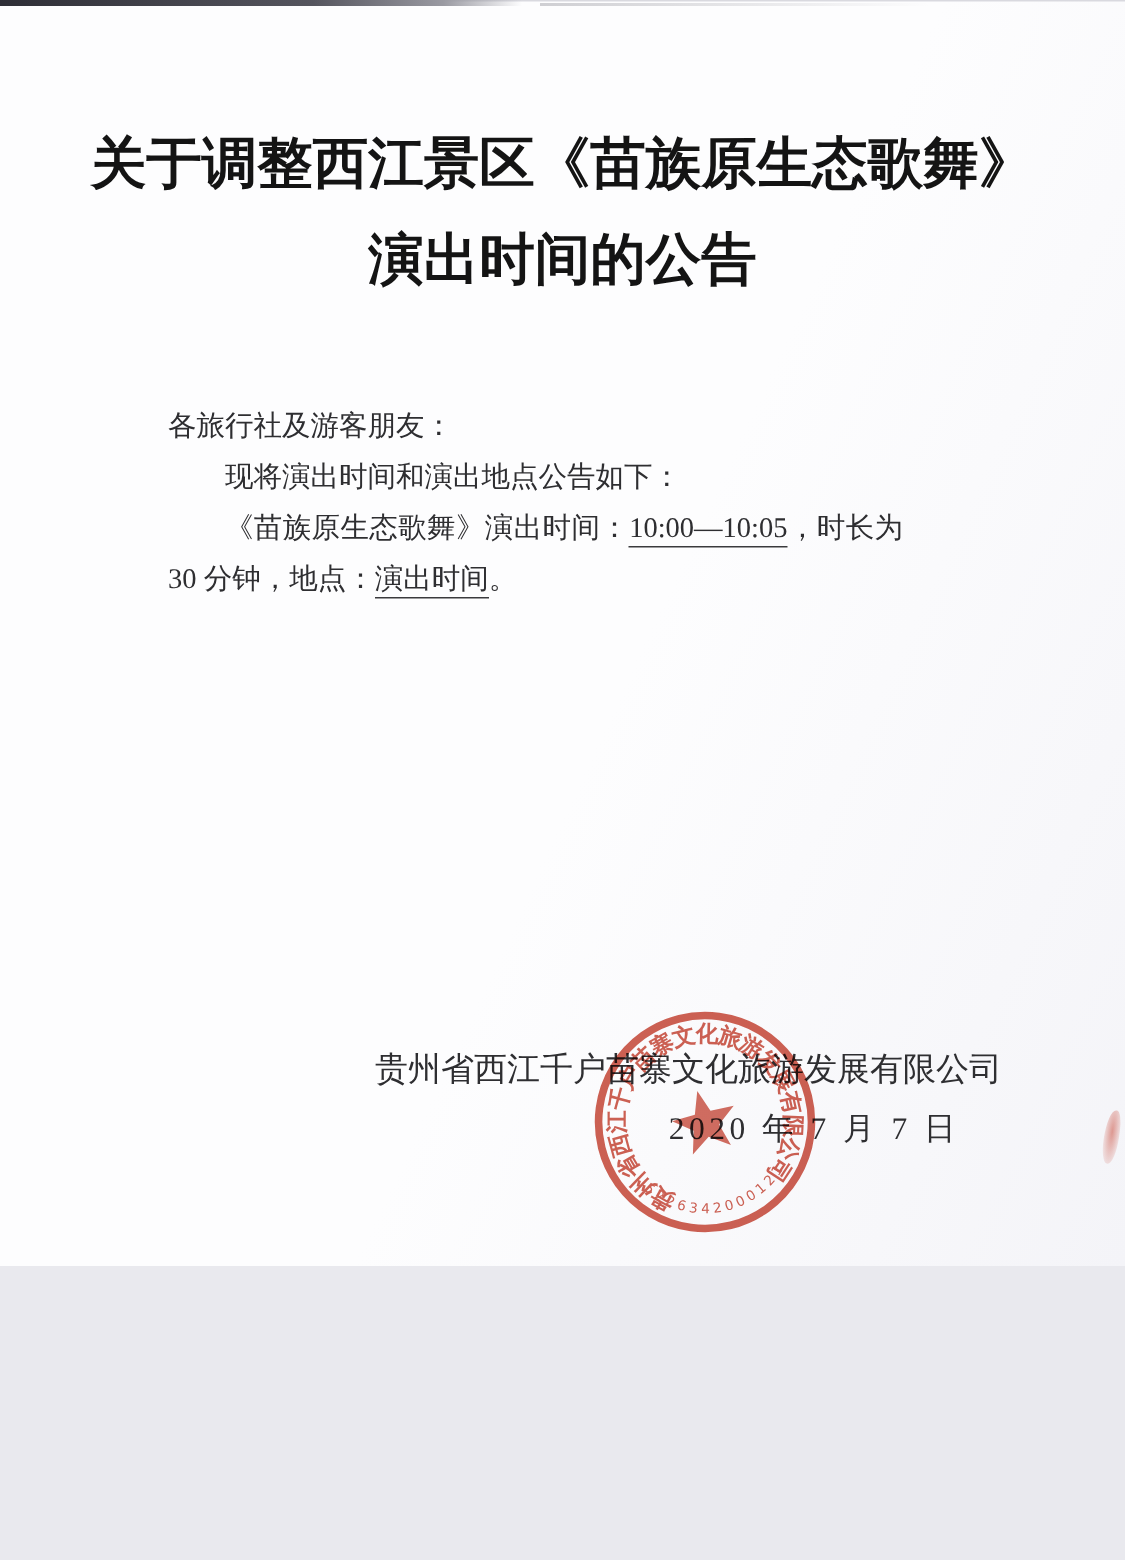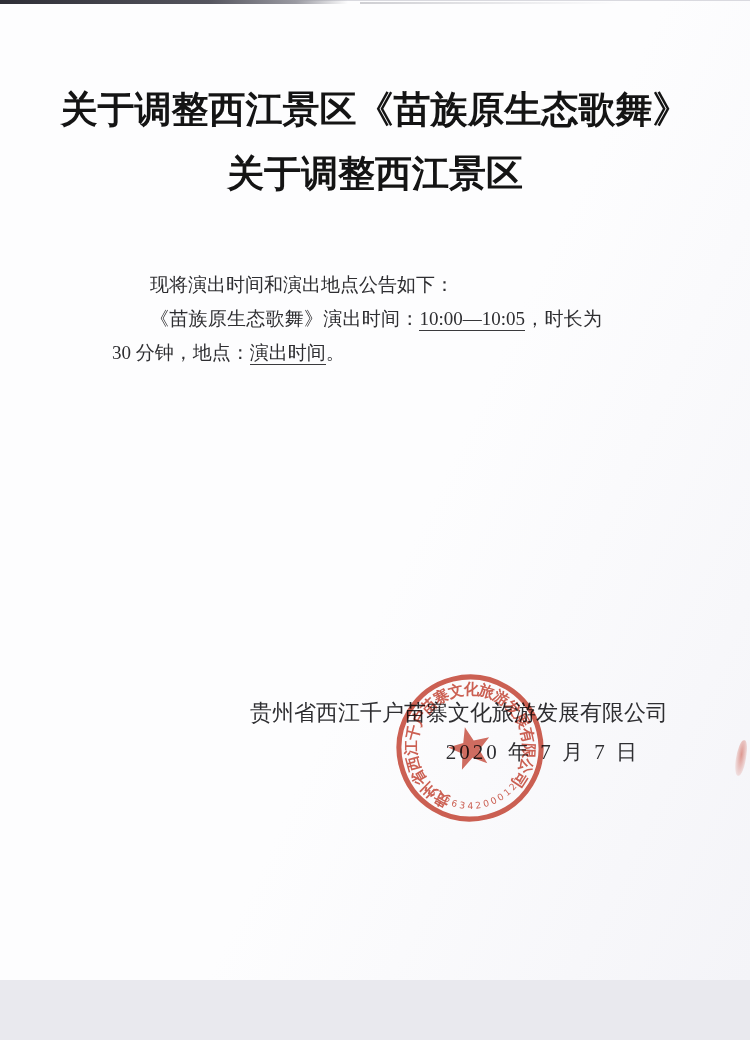--- a/index.html
+++ b/index.html
@@ -3,21 +3,21 @@
 <meta charset="utf-8">
 <style>
   html,body{margin:0;padding:0;}
   body{
     width:750px;height:1040px;
     background:#e9e9ee;
     font-family:"Liberation Serif","DejaVu Serif",serif;
     overflow:hidden;
   }
   .page{
-    position:relative;width:750px;height:980px;
+    position:relative;width:750px;height:844px;
     background:linear-gradient(115deg,#fdfdfe 55%,#f7f7fa 85%,#f4f4f8);
     color:#2d2d30;
   }
   
   .top-edge-line{position:absolute;top:0;left:0;width:750px;height:1px;background:#d9d9df;}
   .top-edge{position:absolute;top:0;left:0;width:348px;height:4px;
     background:linear-gradient(to right,#2e2e36,#55555e 60%,#9a9aa2 85%,rgba(160,160,170,0));}
   .top-edge2{position:absolute;top:2px;left:360px;width:260px;height:2px;
     background:linear-gradient(to right,rgba(120,120,130,.35),rgba(120,120,130,0));}
 
@@ -72,23 +72,24 @@
 </head>
 <body>
 
 <div class="page">
 
   <div class="top-edge-line"></div>
   <div class="top-edge"></div>
   <div class="top-edge2"></div>
 
   <div class="title-l1">关于调整西江景区《苗族原生态歌舞》</div>
-  <div class="title-l2">关于调整西江景区</div>
+  <div class="title-l2">演出时间的公告</div>
 
   <div class="body-block">
+    <div class="salutation">各旅行社及游客朋友：</div>
     <div id="paragraphs">
         <div class="para"><span>现将演出时间和演出地点公告如下：</span></div>
         <div class="para"><span>《苗族原生态歌舞》演出时间：</span><span class="u">10:00—10:05</span><span>，时长为 30 分钟，地点：</span><span class="u">演出时间</span><span>。</span></div>
       </div>
   </div>
 
   <div class="sig-company">贵州省西江千户苗寨文化旅游发展有限公司</div>
   <div class="sig-date">2020 年 7 月 7 日</div>
 
   <div class="seal">

